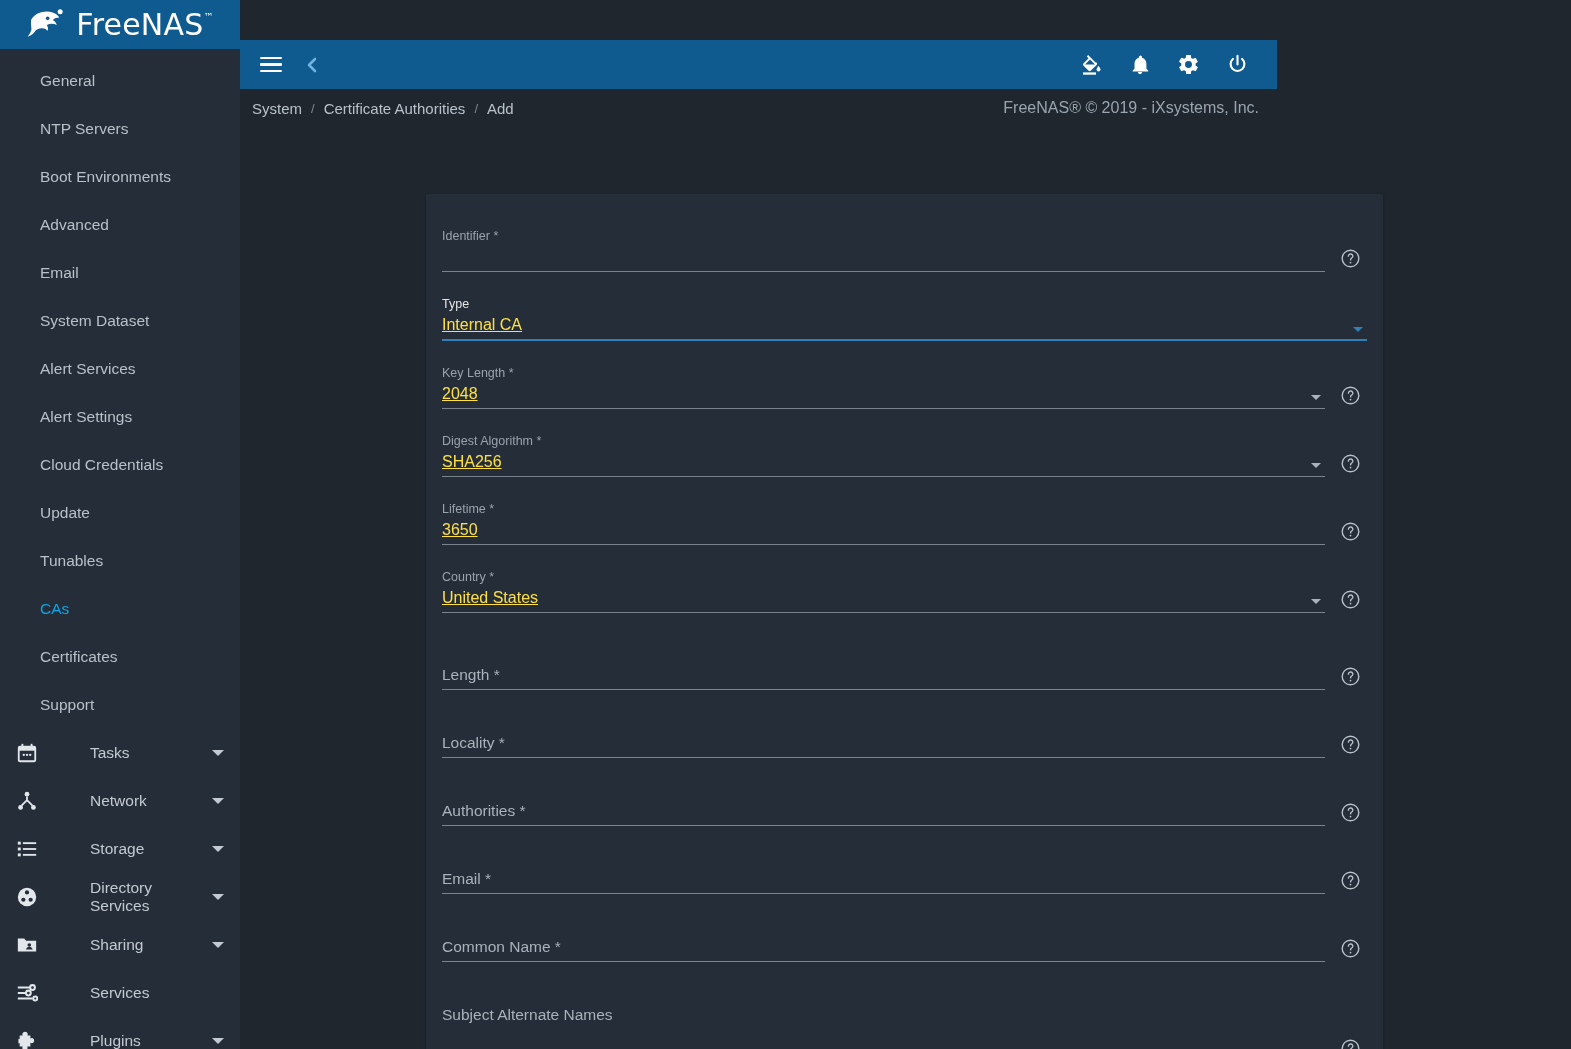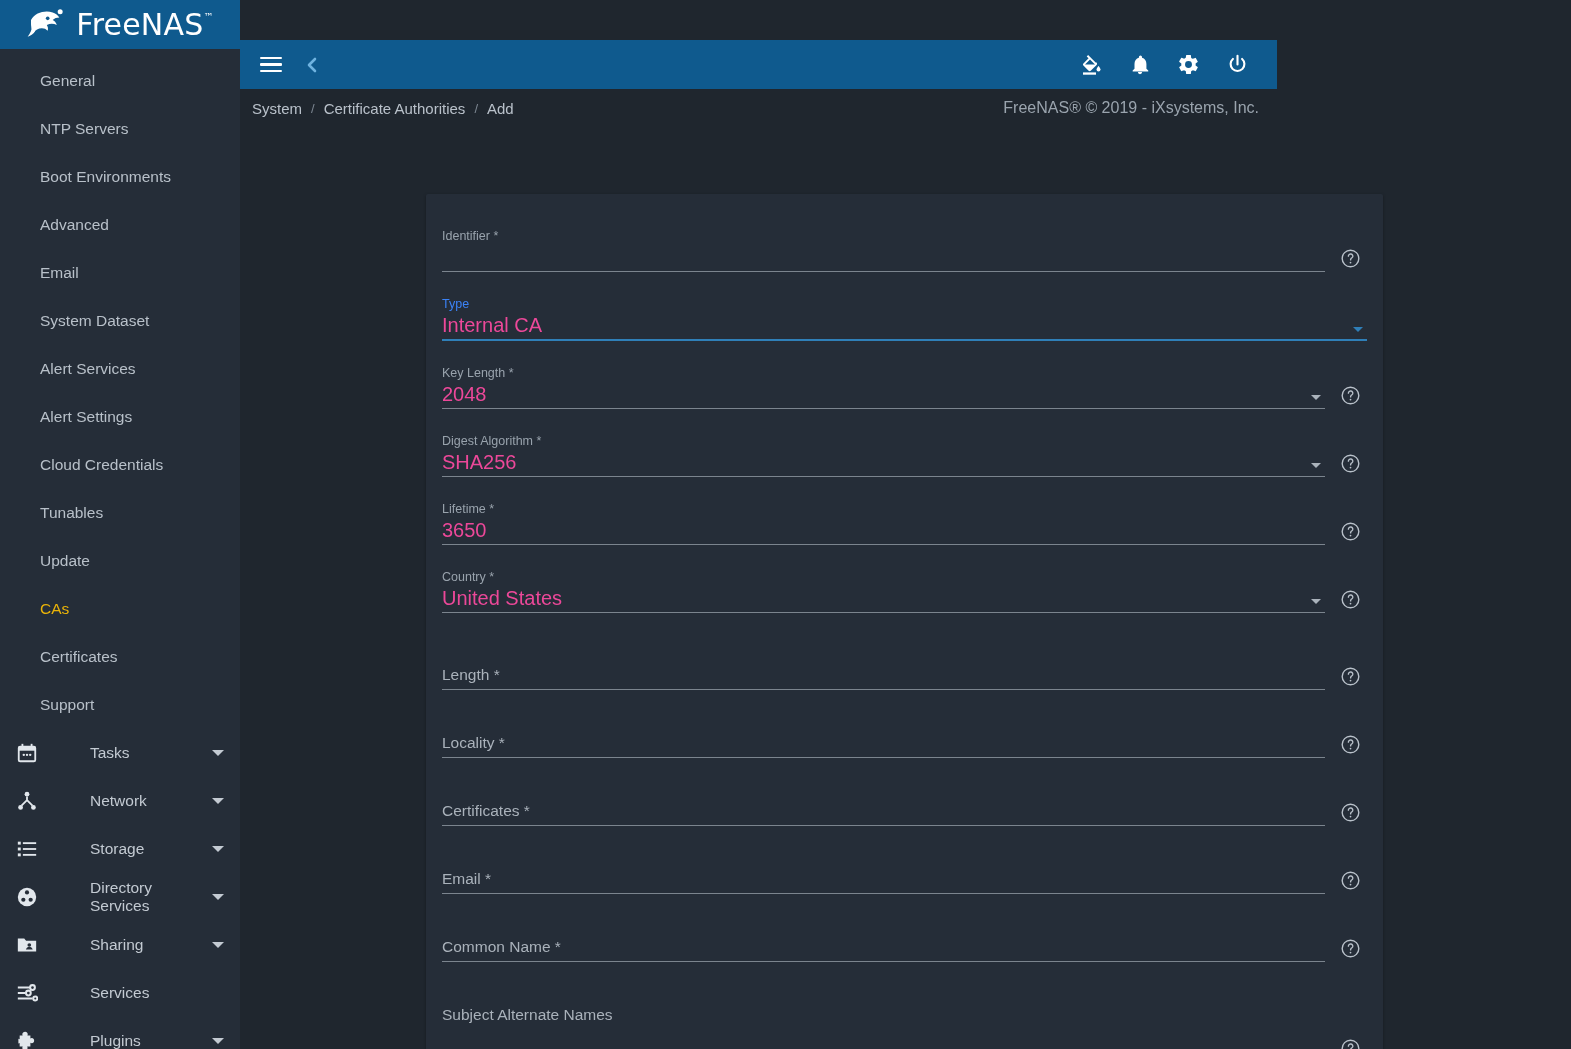--- a/index.html
+++ b/index.html
@@ -32,21 +32,21 @@
   }
   .brand-tm {
     font-size: 10px; vertical-align: top; position: relative; top: 2px;
   }
   .nav-list { padding-top: 8px; }
   .nav-item {
     height: 48px; display: flex; align-items: center;
     padding-left: 40px; cursor: pointer;
     color: #b8c0c9; font-size: 15.5px;
   }
-  .nav-item.active { color: #eab308; }
+  .nav-item.active { color: #0ea5e9; }
 
   .nav-group {
     height: 48px; display: flex; align-items: center;
     padding-left: 12px; padding-right: 16px; cursor: pointer;
     color: #c3cad2; font-size: 15.5px;
   }
   .nav-group .gicon {
     width: 30px; height: 30px; flex: 0 0 30px;
     display: flex; align-items: center; justify-content: center;
     margin-right: 12px;
@@ -103,24 +103,25 @@
     padding: 0 0 0 0; margin-bottom: 0;
   }
   .field {
     position: relative; flex: 1 1 auto;
     padding-top: 14px;
   }
   .field .flabel {
     font-size: 12.5px; color: #99a3ad;
     display: block; height: 16px; line-height: 16px;
   }
-  .field .flabel.focused { color: #3b82f6; }
+  .field .flabel.focused { color: #e5e5e5; }
   .field .fvalue {
-    font-size: 20px; color: #ec4899; height: 26px; line-height: 26px;
+    font-size: 16px; color: #fde047; height: 26px; line-height: 26px;
     display: block;
+    text-decoration: underline;
   }
   .field .fplaceholder {
     font-size: 15.5px; color: #aab2bb; height: 26px; line-height: 26px;
     display: block;
   }
   .field .underline {
     height: 1px; background: #7b848e; width: 100%; margin-top: 1px;
   }
   .field .underline.focused { height: 2px; background: #2f7fb8; }
   .field .select-caret {
@@ -191,24 +192,24 @@
       <div class="nav-item">
           <span>Alert Services</span>
         </div>
       <div class="nav-item">
           <span>Alert Settings</span>
         </div>
       <div class="nav-item">
           <span>Cloud Credentials</span>
         </div>
       <div class="nav-item">
+          <span>Update</span>
+        </div>
+      <div class="nav-item">
           <span>Tunables</span>
-        </div>
-      <div class="nav-item">
-          <span>Update</span>
         </div>
       <div class="nav-item active">
           <span>CAs</span>
         </div>
       <div class="nav-item">
           <span>Certificates</span>
         </div>
       <div class="nav-item">
           <span>Support</span>
         </div>
@@ -493,21 +494,21 @@
                   <circle cx="12" cy="16.6" r="1" fill="#b9c1ca"></circle>
                 </svg>
             </div>
           </div>
 
           <div class="rowgap-sm"></div>
 
           <div class="frow">
             <div class="field">
               <span class="flabel">&nbsp;</span>
-              <span class="fplaceholder">Certificates *</span>
+              <span class="fplaceholder">Authorities *</span>
               <div class="underline"></div>
             </div>
             <div class="help">
               <svg width="21" height="21" viewBox="0 0 24 24">
                   <circle cx="12" cy="12" r="9.5" fill="none" stroke="#b9c1ca" stroke-width="1.6"></circle>
                   <path d="M9.6 9.3a2.5 2.5 0 114.8 1c-.5 1-1.6 1.4-2 2.2-.2.35-.25.7-.25 1.1" fill="none" stroke="#b9c1ca" stroke-width="1.6" stroke-linecap="round"></path>
                   <circle cx="12" cy="16.6" r="1" fill="#b9c1ca"></circle>
                 </svg>
             </div>
           </div>

